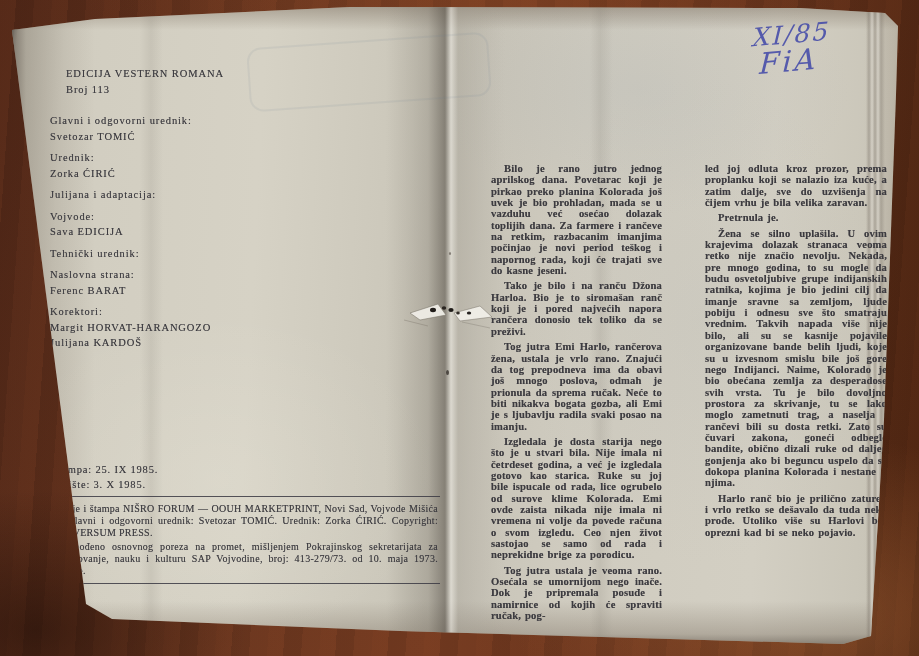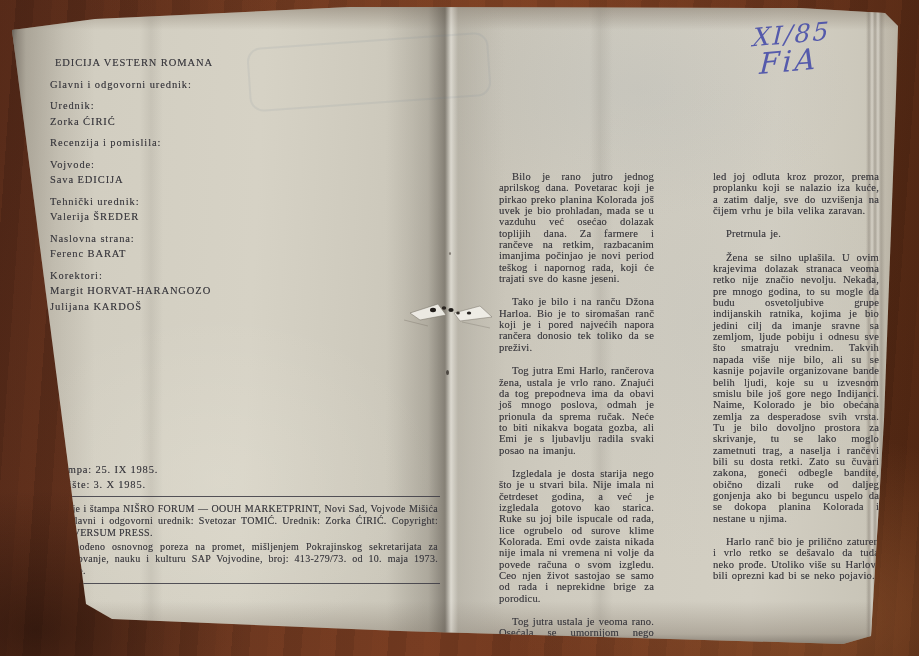--- a/index.html
+++ b/index.html
@@ -43,38 +43,38 @@
     transform-origin:top left;transform:rotate(7dedeg);
     transform:rotate(7.2deg);
     background:linear-gradient(90deg,#4e4942,#7e786e 60%,transparent);
     opacity:.75;
   }
   
   .print{color:#3c3b40;text-shadow:0 0 .6px rgba(64,62,66,.55);}
   
   .credits{position:absolute;left:50px;top:50px;width:330px;font-size:10.5px;line-height:15.5px;letter-spacing:.9px;}
   .credit-block{margin-top:6px;}
-  .series-blk{margin:5px;}
+  .series-blk{margin:16px;}
   
   .dates{position:absolute;left:52px;top:462px;font-size:10.5px;line-height:15px;letter-spacing:.8px;}
   
   .imprint{
     position:absolute;left:52px;top:496px;width:384px;
     border-top:1.5px solid rgba(58,56,66,.85);
     border-bottom:1.5px solid rgba(58,56,66,.85);
     padding:6px 2px 6px 2px;
     font-size:10px;line-height:11.8px;letter-spacing:.3px;
   }
   .imprint-p{margin:0 0 3px 0;text-align:justify;}
   .imprint-p:last-child{margin-bottom:0;}
   
   .col{position:absolute;top:159px;font-size:10.6px;line-height:11.35px;letter-spacing:.15px;word-spacing:1.2px;}
   .col1{left:487px;width:179px;}
   .col2{left:701px;width:190px;}
-  .body-p{margin:12px;text-align:justify;text-indent:13px;}
+  .body-p{margin:4px;text-align:justify;text-indent:13px;font-weight:bold;}
   .body-p.no-indent{text-indent:0;}
   
   .handwriting{
     position:absolute;left:752px;top:22px;
     color:rgba(67,74,168,.88);
     font-family:"DejaVu Serif","Liberation Serif",serif;
     font-style:italic;
     transform:rotate(-5deg) skewX(-8deg);
   }
   .hw1{font-size:25px;line-height:26px;letter-spacing:2px;}
@@ -94,39 +94,40 @@
 <body>
 
 <div class="photo">
   <div class="book">
     <div class="cover-edge-left"></div>
     <div class="stamp-ghost"></div>
 
     <div class="credits print">
       <div class="series-blk">
           <div class="cr-line">EDICIJA VESTERN ROMANA</div>
+          <div class="cr-line">Broj 113</div>
         </div>
       <div>
           <div class="credit-block">
             <div class="cr-line">Glavni i odgovorni urednik:</div>
+            <div class="cr-line">Svetozar TOMIĆ</div>
           </div>
           <div class="credit-block">
             <div class="cr-line">Urednik:</div>
             <div class="cr-line">Zorka ĆIRIĆ</div>
           </div>
           <div class="credit-block">
-            <div class="cr-line">Recenzija i pomislila:</div>
+            <div class="cr-line">Julijana i adaptacija:</div>
           </div>
           <div class="credit-block">
             <div class="cr-line">Vojvode:</div>
             <div class="cr-line">Sava EDICIJA</div>
           </div>
           <div class="credit-block">
             <div class="cr-line">Tehnički urednik:</div>
-            <div class="cr-line">Valerija ŠREDER</div>
           </div>
           <div class="credit-block">
             <div class="cr-line">Naslovna strana:</div>
             <div class="cr-line">Ferenc BARAT</div>
           </div>
           <div class="credit-block">
             <div class="cr-line">Korektori:</div>
             <div class="cr-line">Margit HORVAT-HARANGOZO</div>
             <div class="cr-line">Julijana KARDOŠ</div>
           </div>

